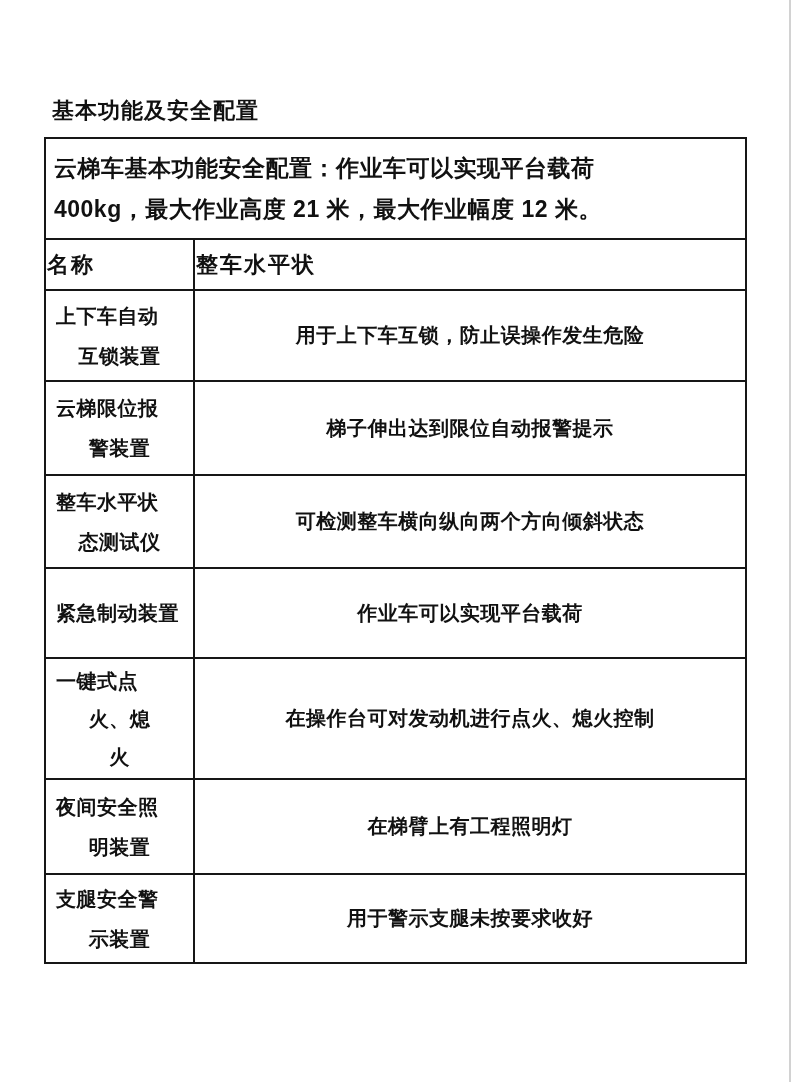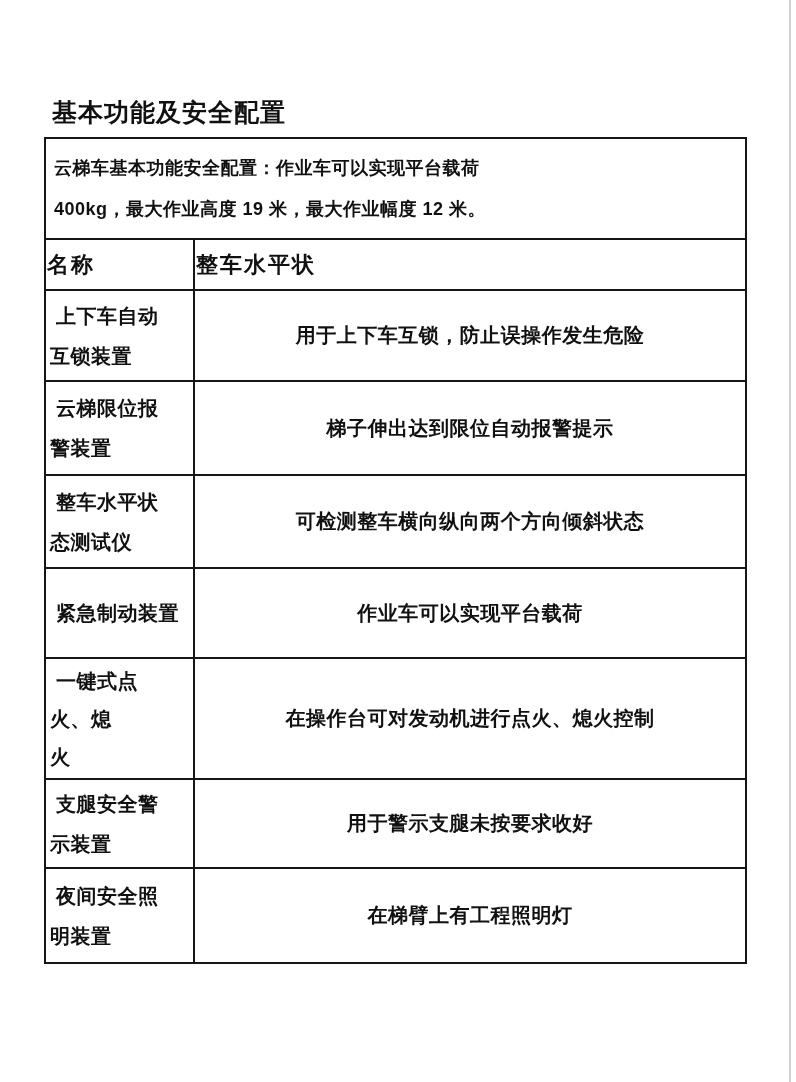--- a/index.html
+++ b/index.html
@@ -14,42 +14,42 @@
     overflow: hidden;
     font-family: "Liberation Sans", sans-serif;
     font-weight: bold;
     color: #111111;
   }
   .doc-title {
     position: absolute;
     left: 52px;
     top: 96px;
     margin: 0;
-    font-size: 25px;
+    font-size: 22px;
     font-weight: bold;
     letter-spacing: 1px;
   }
   table.spec-table {
     position: absolute;
     left: 44px;
     top: 137px;
     width: 701px;
     border-collapse: collapse;
     table-layout: fixed;
   }
   .spec-table td, .spec-table th {
     border: 2px solid #161616;
     overflow: hidden;
   }
   .col-name  { width: 149px; }
   .col-desc  { width: 552px; }
 
   tr.caption-row td {
     height: 95px;
-    font-size: 18px;
+    font-size: 23px;
     line-height: 41px;
     text-align: left;
     vertical-align: middle;
     padding: 2px 6px 2px 8px;
     letter-spacing: 0.5px;
   }
   tr.head-row th {
     height: 47px;
     font-size: 22px;
     font-weight: bold;
@@ -66,20 +66,21 @@
   tr.r2 td { height: 91px; }
   tr.r3 td { height: 92px; }
   tr.r4 td { height: 88px; }
   tr.r5 td { height: 119px; }
   tr.r6 td { height: 93px; }
   tr.r7 td { height: 87px; }
 
   td.name-cell { padding: 0 4px; margin-left: 44px; }
   td.name-cell .nl {
     line-height: 40px;
+    text-align: center;
     white-space: nowrap;
   }
   td.name-cell .nl:first-child {
     text-align: left;
     padding-left: 6px;
   }
   tr.r5 td.name-cell .nl { line-height: 38px; }
 
   td.desc-cell {
     text-align: center;
@@ -103,21 +104,21 @@
 
 <table class="spec-table">
   <colgroup>
     <col class="col-name">
     <col class="col-desc">
   </colgroup>
   <tbody>
     <tr class="caption-row">
       <td colspan="2">
         <div class="cap-line">云梯车基本功能安全配置：作业车可以实现平台载荷</div>
-        <div class="cap-line">400kg，最大作业高度 19 米，最大作业幅度 12 米。</div>
+        <div class="cap-line">400kg，最大作业高度 21 米，最大作业幅度 12 米。</div>
       </td>
     </tr>
     <tr class="head-row">
       <th>名称</th>
       <th>整车水平状</th>
     </tr>
 
     <tr class="data-row r1">
       <td class="name-cell">
         <div class="nl">上下车自动</div>
@@ -151,31 +152,31 @@
 
     <tr class="data-row r5">
       <td class="name-cell">
         <div class="nl">一键式点</div>
         <div class="nl">火、熄</div>
         <div class="nl">火</div>
       </td>
       <td class="desc-cell">在操作台可对发动机进行点火、熄火控制</td>
     </tr>
 
+    <tr class="data-row r6">
+      <td class="name-cell">
+        <div class="nl">夜间安全照</div>
+        <div class="nl">明装置</div>
+      </td>
+      <td class="desc-cell">在梯臂上有工程照明灯</td>
+    </tr>
+
     <tr class="data-row r7">
       <td class="name-cell">
         <div class="nl">支腿安全警</div>
         <div class="nl">示装置</div>
       </td>
       <td class="desc-cell">用于警示支腿未按要求收好</td>
     </tr>
-
-    <tr class="data-row r6">
-      <td class="name-cell">
-        <div class="nl">夜间安全照</div>
-        <div class="nl">明装置</div>
-      </td>
-      <td class="desc-cell">在梯臂上有工程照明灯</td>
-    </tr>
   </tbody>
 </table>
 
 <div class="page-edge"></div>
 
 </body></html>

